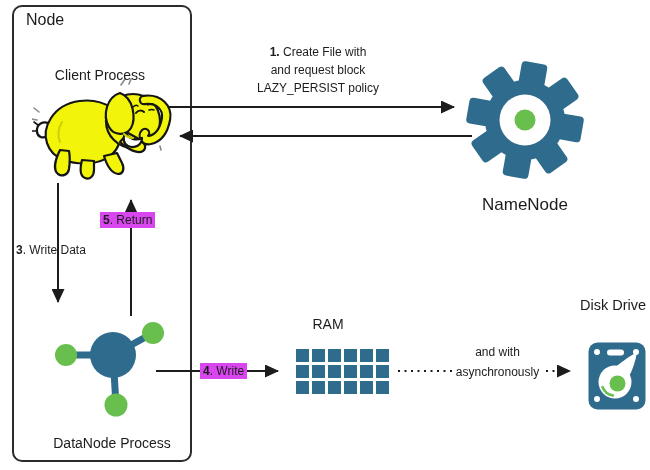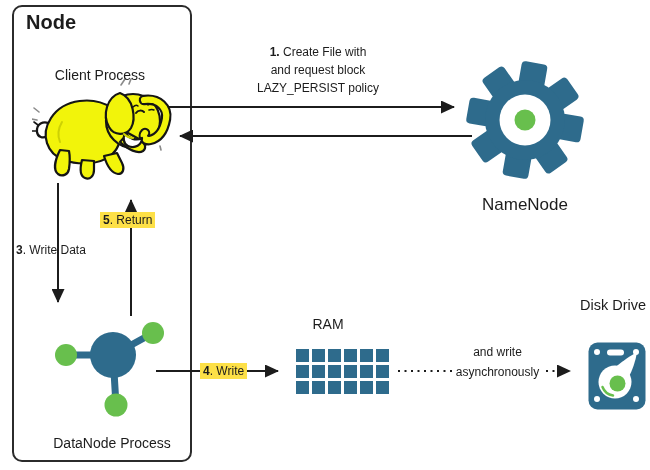--- a/index.html
+++ b/index.html
@@ -11,32 +11,32 @@
   
   .fill-teal{fill:var(--teal);}
   .fill-green{fill:var(--green);}
   .fill-yellow{fill:var(--yellow);}
   .stroke-line{stroke:var(--line);}
   
   .node-box{
     left:12px;top:5px;width:180px;height:457px;
     border:2.5px solid #2b2b2b;border-radius:10px;box-sizing:border-box;background:transparent;
   }
-  .title{font-weight:700;font-size:20px;}
+  .title{font-weight:400;font-size:16px;}
   .lbl{font-weight:400;font-size:14px;text-align:center;}
   .step{font-size:12px;line-height:16px;white-space:nowrap;}
   .step b{font-weight:700;}
   .center{text-align:center;white-space:normal;}
   .s1{left:220px;top:43px;width:196px;line-height:18px;}
   .s2{left:220px;top:140px;width:196px;}
   .s3{left:16px;top:242px;}
   .s4{left:200px;top:363px;}
   .s5{left:100px;top:212px;}
   .s6{left:427px;top:342px;width:141px;line-height:20px;}
-  .on-line{background:#fde047;padding:0 3px;z-index:4;}
+  .on-line{background:#d946ef;padding:0 3px;z-index:4;}
   .client-lbl{left:38px;top:67px;width:124px;}
   .datanode-lbl{left:30px;top:435px;width:164px;}
   .namenode-lbl{left:458px;top:195px;width:134px;font-size:17px;}
   .ram-lbl{left:288px;top:316px;width:80px;}
   .disk-lbl{left:568px;top:297px;width:90px;font-size:14.5px;}
   
   .ram-grid{left:296px;top:349px;display:grid;grid-gap:3px;}
   .ram-cell{width:13px;height:13px;background:var(--teal);}
   
   .overlay{left:0;top:0;z-index:2;pointer-events:none;}
@@ -163,17 +163,17 @@
 
   <div class="abs txt step center s1">
     <div><b>1.</b> <span>Create File with</span></div>
     <div>and request block</div>
     <div>LAZY_PERSIST policy</div>
   </div>
   <div class="abs txt step s3"><b>3</b><span>. Write Data</span></div>
   <div class="abs txt step on-line s4"><b>4</b><span>. Write</span></div>
   <div class="abs txt step on-line s5"><b>5</b><span>. Return</span></div>
   <div class="abs txt step center s6">
-    <div>and write</div>
+    <div>and with</div>
     <div>asynchronously</div>
   </div>
 
 </div>
 
 </body></html>

